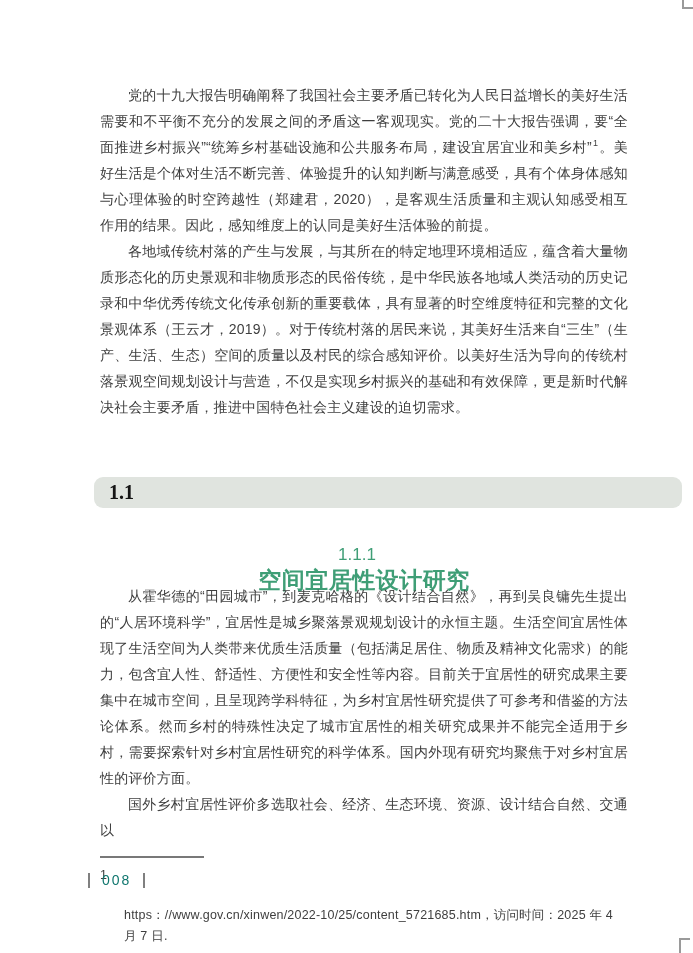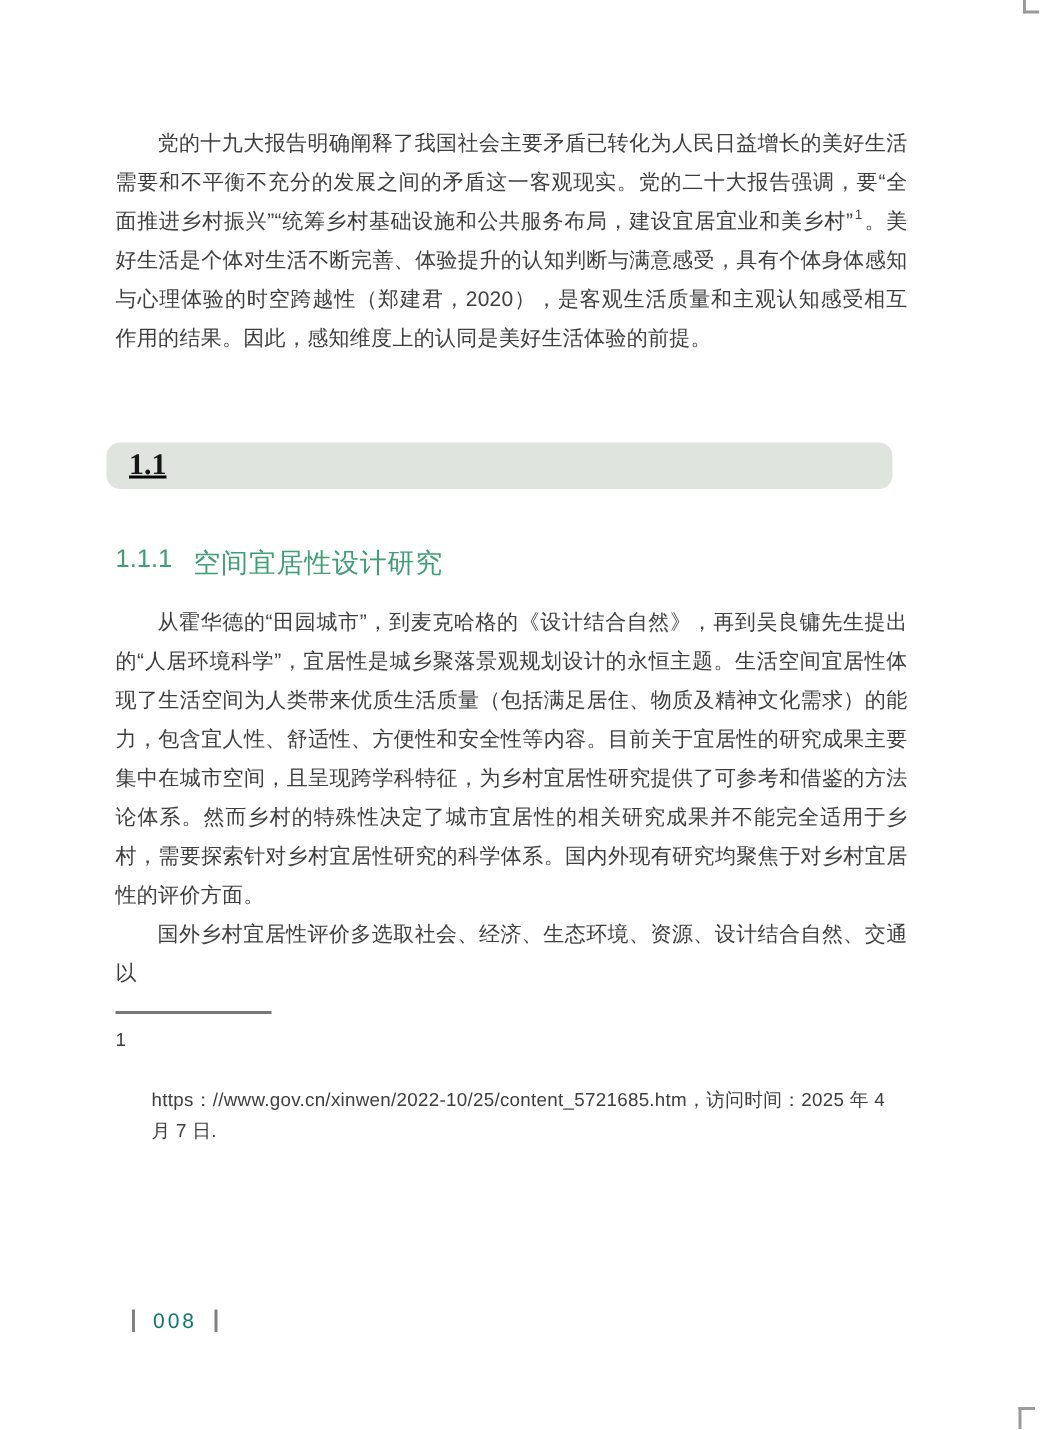--- a/index.html
+++ b/index.html
@@ -25,21 +25,21 @@
   }
   .crop-mark.bottom-right {
     bottom: 0; right: 3px;
     width: 9px; height: 13px;
     border-left: 2px solid #9a9a9a;
     border-top: 2px solid #9a9a9a;
   }
   .content {
     position: absolute;
     top: 82px;
-    left: 77px;
+    left: 100px;
     width: 528px;
   }
   .body-para {
     margin: 0;
     font-size: 14px;
     line-height: 26px;
     color: var(--body-text, #3e3e3e);
     text-align: justify;
     text-indent: 2em;
     letter-spacing: 0.2px;
@@ -49,54 +49,55 @@
     line-height: 0;
     vertical-align: super;
     color: var(--body-text, #3e3e3e);
     padding: 0 1px;
   }
   .section-heading {
     display: flex;
     align-items: center;
     box-sizing: border-box;
     margin: 57px 0 0 -6px;
-    width: 524px;
+    width: 588px;
     height: 31px;
     border-radius: 9px;
     background: var(--heading-bar-bg, #e0e4df);
     padding-left: 15px;
-    text-decoration: underline;
   }
   .sec-num {
     font-family: "Liberation Serif", serif;
     font-weight: bold;
     font-size: 20px;
     color: #151515;
     margin-right: 16px;
   }
   .sec-title {
     font-weight: bold;
     font-size: 19px;
     color: #151515;
     letter-spacing: 1px;
   }
   .subsection-heading {
     display: flex;
+    align-items: center;
     margin: 37px 0 0 0;
     height: 22px;
+    flex-direction: column;
   }
   .subsec-num {
     font-size: 17px;
     font-weight: 500;
     color: var(--subsection-green, #3f9e76);
     margin-right: 14px;
   }
   .subsec-title {
-    font-size: 18px;
-    font-weight: normal;
+    font-size: 23px;
+    font-weight: bold;
     color: var(--subsection-green, #3f9e76);
     letter-spacing: 0.5px;
   }
   .para-after-subsection { margin-top: 16px; }
   .footnote-area { margin-top: 13px; }
   .footnote-rule {
     width: 104px;
     border-top: 2px solid #787878;
     margin: 0;
   }
@@ -141,20 +142,21 @@
 <body>
 
 <div class="page">
 
   <div class="crop-mark top-right"></div>
 
   <main class="content">
 
     <p class="body-para"><span>党的十九大报告明确阐释了我国社会主要矛盾已转化为人民日益增长的美好生活需要和不平衡不充分的发展之间的矛盾这一客观现实。党的二十大报告强调，要“全面推进乡村振兴”“统筹乡村基础设施和公共服务布局，建设宜居宜业和美乡村”</span><sup class="fn-ref">1</sup><span>。美好生活是个体对生活不断完善、体验提升的认知判断与满意感受，具有个体身体感知与心理体验的时空跨越性（郑建君，2020），是客观生活质量和主观认知感受相互作用的结果。因此，感知维度上的认同是美好生活体验的前提。</span></p>
 
+    <p class="body-para">各地域传统村落的产生与发展，与其所在的特定地理环境相适应，蕴含着大量物质形态化的历史景观和非物质形态的民俗传统，是中华民族各地域人类活动的历史记录和中华优秀传统文化传承创新的重要载体，具有显著的时空维度特征和完整的文化景观体系（王云才，2019）。对于传统村落的居民来说，其美好生活来自“三生”（生产、生活、生态）空间的质量以及村民的综合感知评价。以美好生活为导向的传统村落景观空间规划设计与营造，不仅是实现乡村振兴的基础和有效保障，更是新时代解决社会主要矛盾，推进中国特色社会主义建设的迫切需求。</p>
 
     <h2 class="section-heading">
       <span class="sec-num">1.1</span>
     </h2>
 
     <h3 class="subsection-heading">
       <span class="subsec-num">1.1.1</span>
       <span class="subsec-title">空间宜居性设计研究</span>
     </h3>
 

